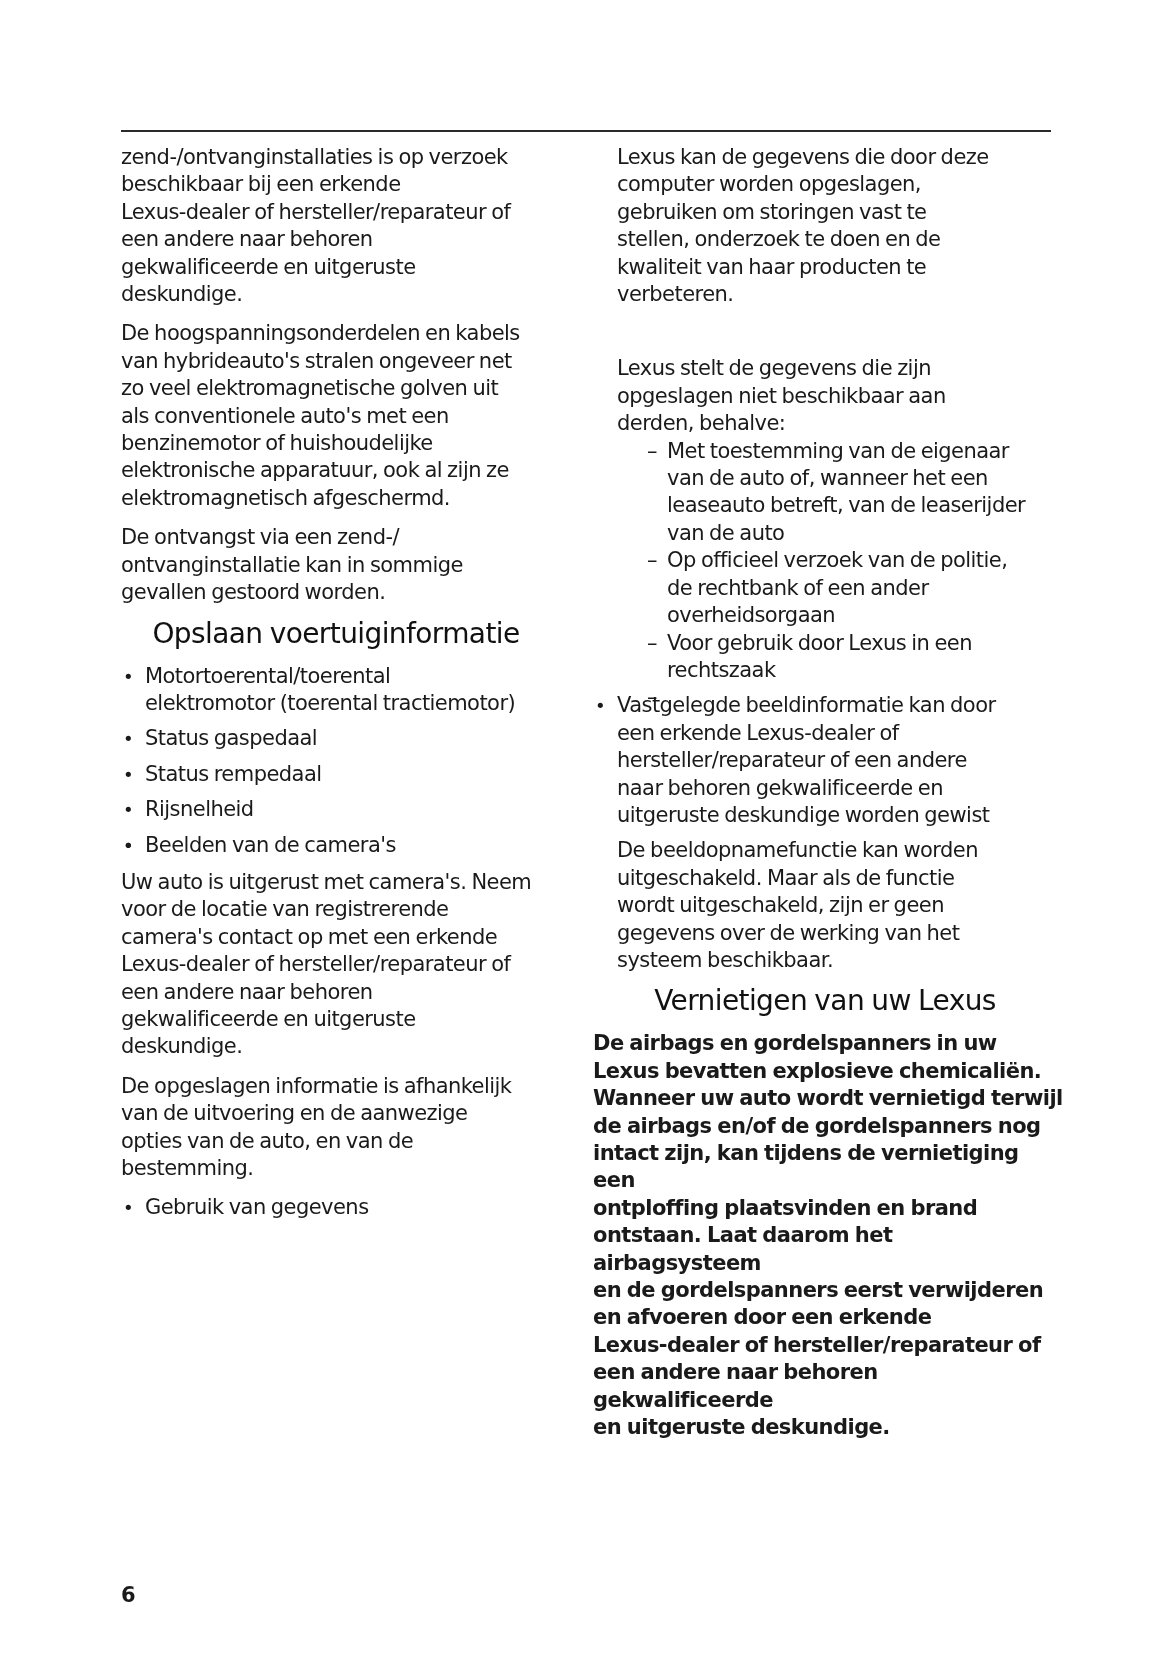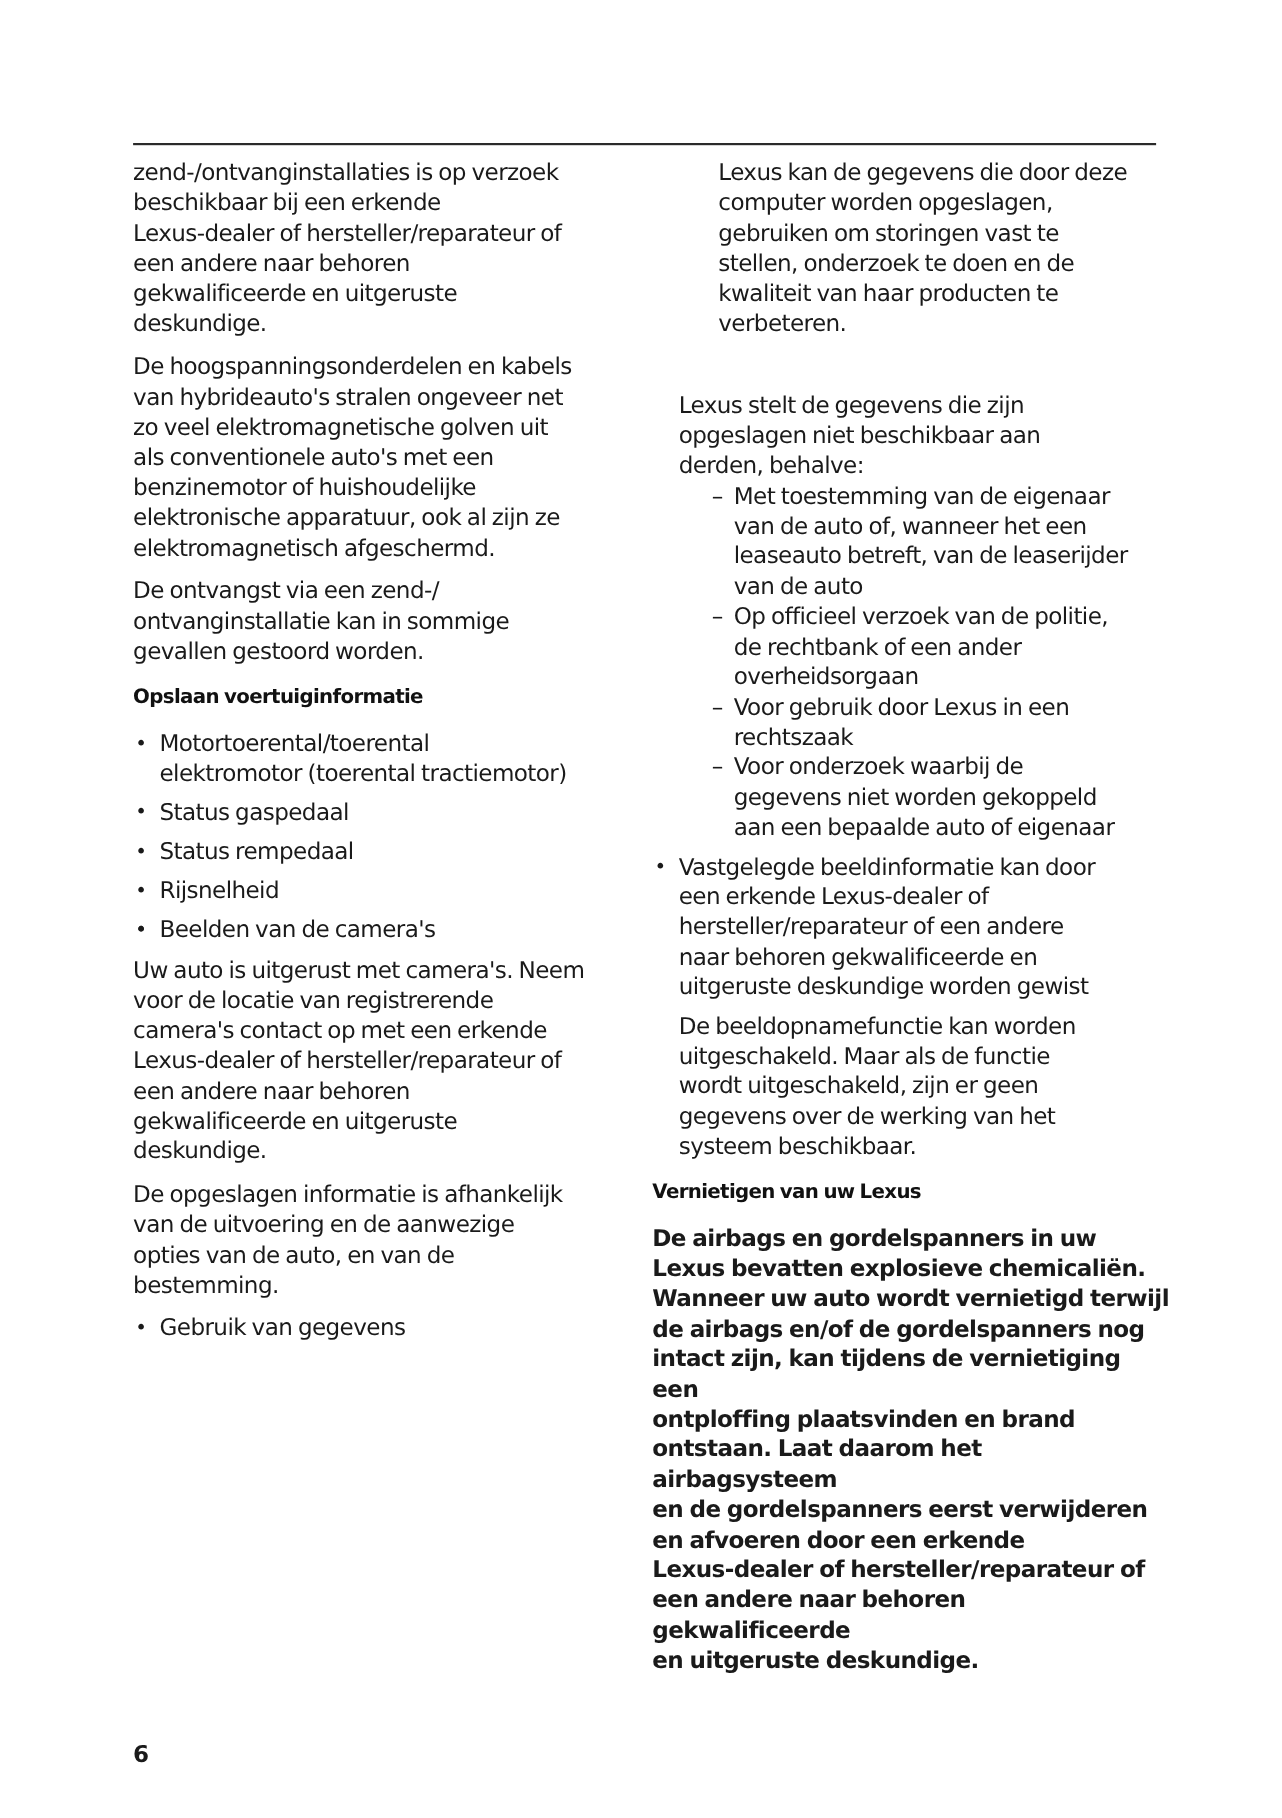--- a/index.html
+++ b/index.html
@@ -23,27 +23,28 @@
       top: 144px;
       font-size: 21px;
       line-height: 27.4px;
       letter-spacing: -0.55px;
       word-spacing: -1px;
     }
     .col-left { left: 121px; width: 430px; }
     .col-right { left: 617px; width: 440px; }
     .para { white-space: pre-line; margin-bottom: 12px; }
     .heading {
-      font-weight: bold;
-      font-size: 18px;
+      font-weight: normal;
+      font-size: 28px;
       line-height: 30px;
       letter-spacing: -0.6px;
       margin-top: 4px;
       margin-bottom: 14px;
       color: #111;
+      text-align: center;
     }
     .bullet-list { list-style: none; margin-bottom: 10px; }
     .bullet-item {
       position: relative;
       padding-left: 24px;
       white-space: pre-line;
       margin-bottom: 8px;
     }
     .bullet-mark {
       position: absolute;
@@ -113,43 +114,41 @@
 van de uitvoering en de aanwezige
 opties van de auto, en van de
 bestemming.</p>
 
   <ul class="bullet-list">
     <li class="bullet-item"><span class="bullet-mark">•</span><span>Gebruik van gegevens</span></li>
   </ul>
 </div>
 
 <div class="col col-right">
-  <p class="para" style="margin-bottom:8px;margin-left:36px;">Lexus kan de gegevens die door deze
+  <p class="para" style="margin-bottom:8px;">Lexus kan de gegevens die door deze
 computer worden opgeslagen,
 gebruiken om storingen vast te
 stellen, onderzoek te doen en de
 kwaliteit van haar producten te
 verbeteren.</p>
   <p class="para" style="margin-bottom:0;margin-top:47px;">Lexus stelt de gegevens die zijn
 opgeslagen niet beschikbaar aan
 derden, behalve:</p>
 
   <ul class="dash-list">
     <li class="dash-item"><span class="dash-mark">–</span><span>Met toestemming van de eigenaar
 van de auto of, wanneer het een
 leaseauto betreft, van de leaserijder
 van de auto</span></li>
     <li class="dash-item"><span class="dash-mark">–</span><span>Op officieel verzoek van de politie,
 de rechtbank of een ander
 overheidsorgaan</span></li>
     <li class="dash-item"><span class="dash-mark">–</span><span>Voor gebruik door Lexus in een
 rechtszaak</span></li>
-    <li class="dash-item"><span class="dash-mark">–</span><span>Voor onderzoek waarbij de
-gegevens niet worden gekoppeld
-aan een bepaalde auto of eigenaar</span></li>
+    <li class="dash-item"><span class="dash-mark">–</span></li>
   </ul>
 
   <ul class="bullet-list" style="margin-left:-24px; margin-bottom:4px;">
     <li class="bullet-item"><span class="bullet-mark">•</span><span>Vastgelegde beeldinformatie kan door
 een erkende Lexus-dealer of
 hersteller/reparateur of een andere
 naar behoren gekwalificeerde en
 uitgeruste deskundige worden gewist</span></li>
   </ul>
 

